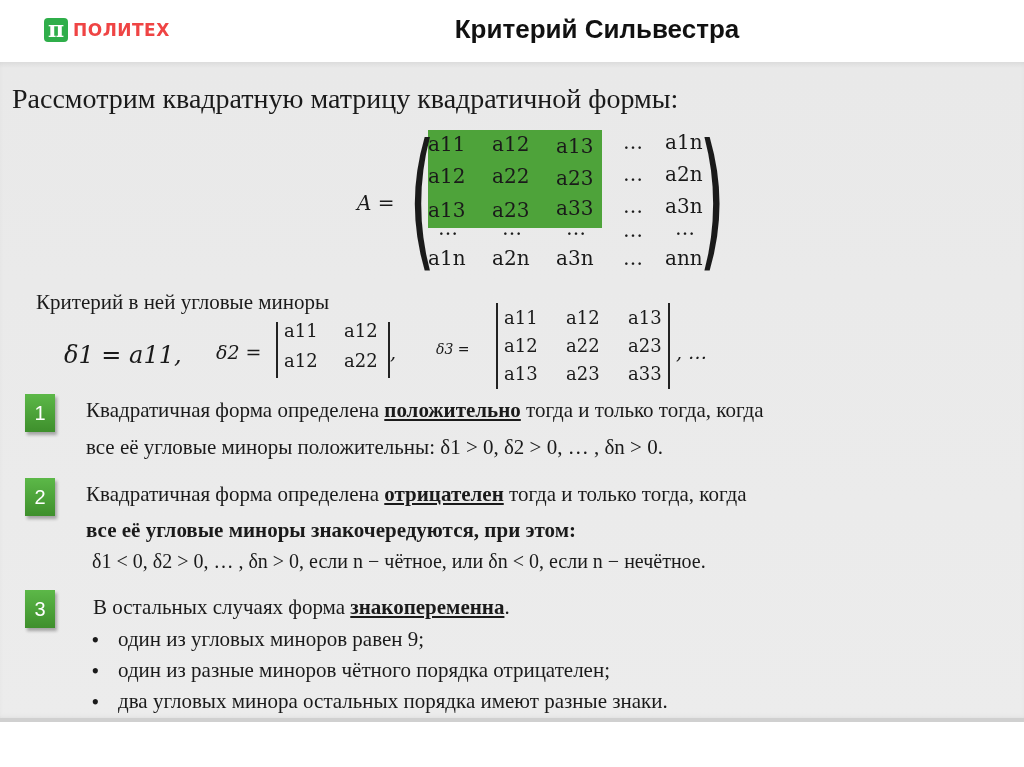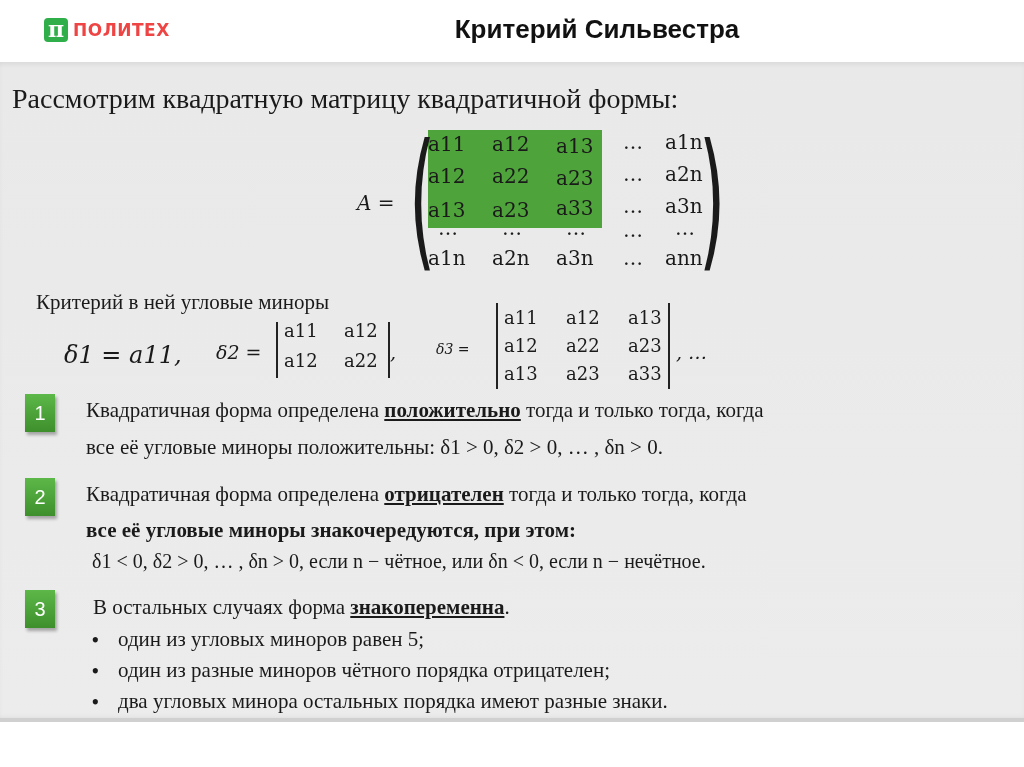--- a/index.html
+++ b/index.html
@@ -140,17 +140,17 @@
 <div class="text" style="left:86px; top:435px;">все её угловые миноры положительны: δ1 &gt; 0, δ2 &gt; 0, … , δn &gt; 0.</div>
 
 <div class="badge" style="left:25px; top:478px;">2</div>
 <div class="text" style="left:86px; top:482px;"><span>Квадратичная форма определена </span><b>отрицателен</b><span> тогда и только тогда, когда</span></div>
 <div class="text" style="left:86px; top:518px;font-weight:bold;">все её угловые миноры знакочередуются, при этом:</div>
 <div class="text" style="left:92px; top:550px; font-size:20px;">δ1 &lt; 0, δ2 &gt; 0, … , δn &gt; 0, если n − чётное, или δn &lt; 0, если n − нечётное.</div>
 
 <div class="badge" style="left:25px; top:590px;">3</div>
 <div class="text" style="left:93px; top:595px;"><span>В остальных случаях форма </span><b>знакопеременна</b><span>.</span></div>
 <div class="bullet" style="top:630px;">•</div>
-<div class="text" style="left:118px; top:627px;">один из угловых миноров равен 5;</div>
+<div class="text" style="left:118px; top:627px;">один из угловых миноров равен 9;</div>
 <div class="bullet" style="top:661px;">•</div>
 <div class="text" style="left:118px; top:658px;">один из разные миноров чётного порядка отрицателен;</div>
 <div class="bullet" style="top:692px;">•</div>
 <div class="text" style="left:118px; top:689px;">два угловых минора остальных порядка имеют разные знаки.</div>
 
 </body></html>

